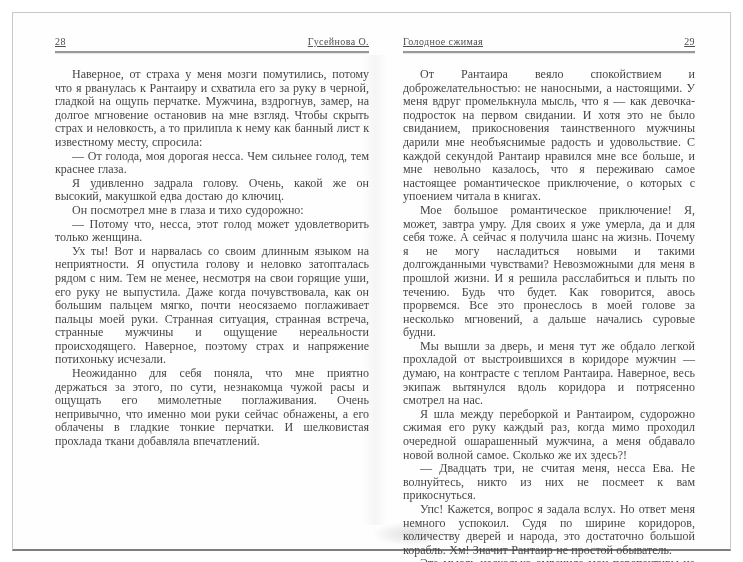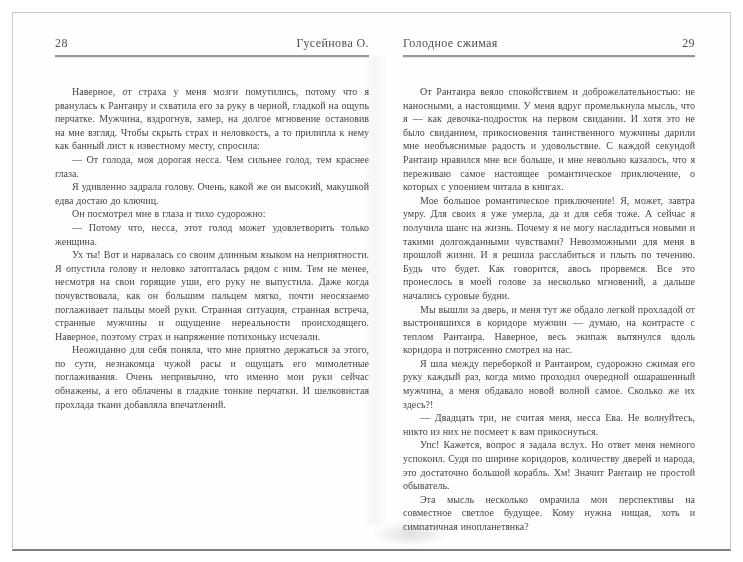--- a/index.html
+++ b/index.html
@@ -22,33 +22,34 @@
   .page {
     position: absolute;
     top: 36px;
   }
   .page-left  { left: 55px;  width: 314px; }
   .page-right { left: 403px; width: 292px; }
   .pg-header {
     display: flex;
     justify-content: space-between;
     align-items: flex-end;
-    font-size: 12px;
+    font-size: 10px;
     color: #4e4e4e;
     letter-spacing: 0.4px;
+    text-decoration: underline;
   }
   .pg-rule {
     height: 2px;
     background: #989898;
     margin-top: 4px;
     box-shadow: 0 1px 1px rgba(0,0,0,0.10);
   }
   .pg-body {
-    margin-top: 28px;
-    font-size: 10px;
+    margin-top: 15px;
+    font-size: 12px;
     line-height: 13.6px;
     color: #464646;
     text-align: justify;
     hyphens: auto;
     word-spacing: 0.4px;
   }
   .pg-body p.para {
     margin: 0;
     text-indent: 17px;
   }

